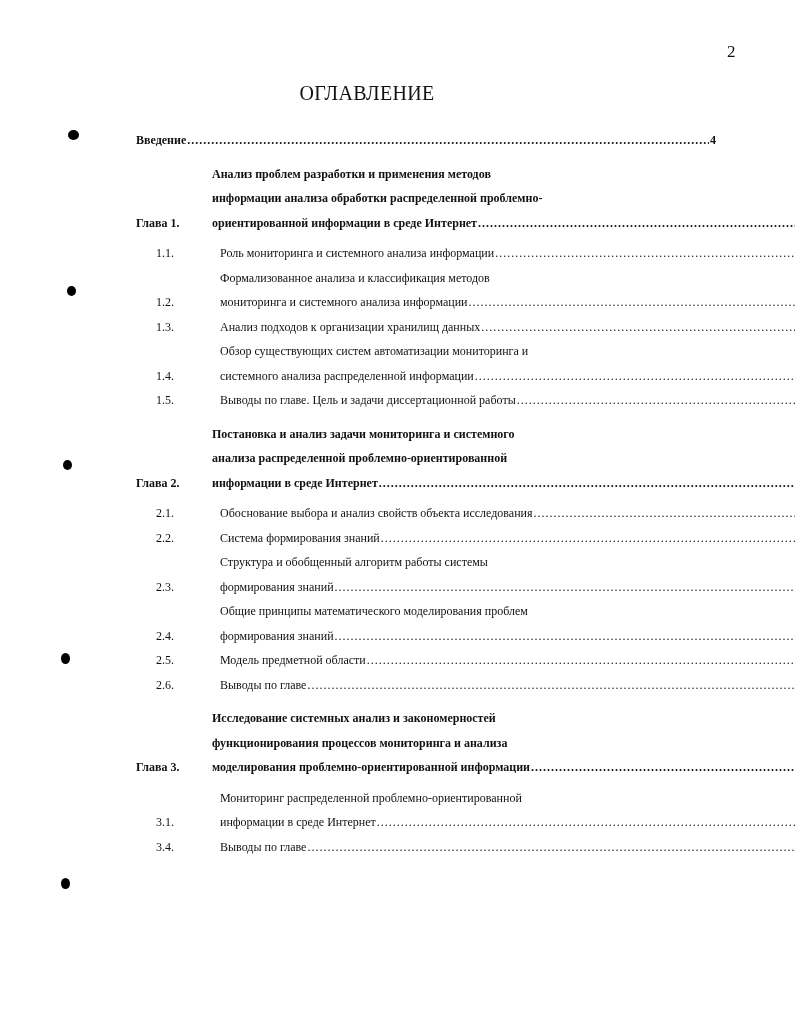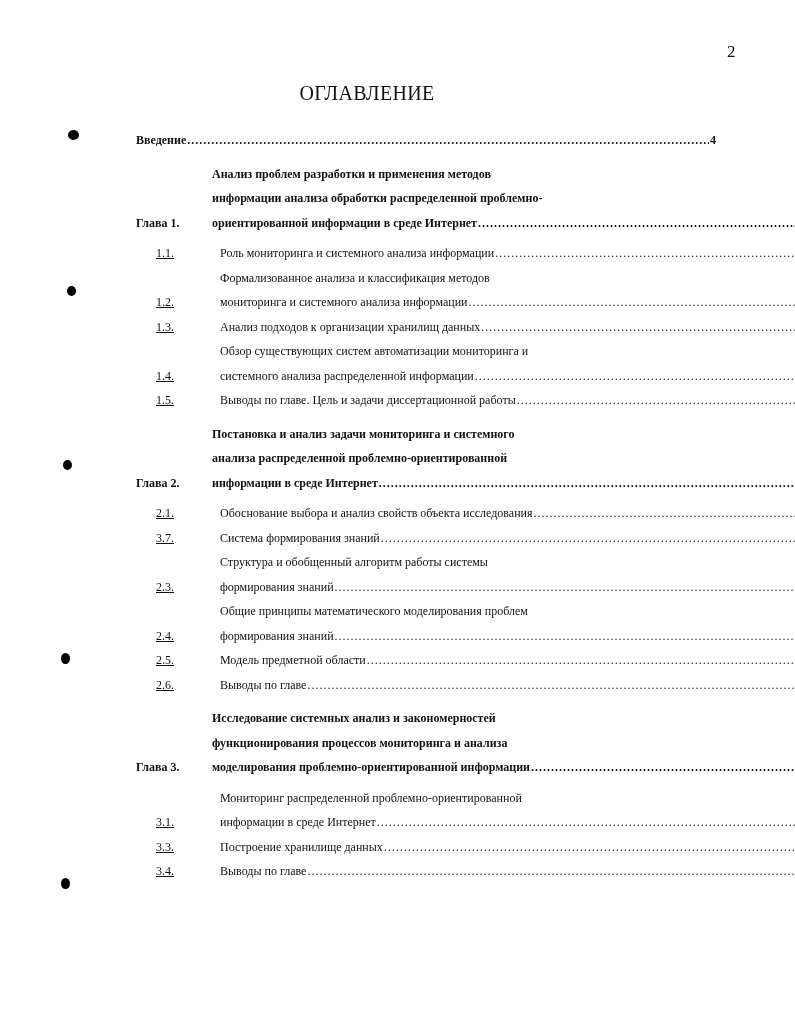--- a/index.html
+++ b/index.html
@@ -13,21 +13,21 @@
       position: absolute; top: 82px; left: 0; width: 734px;
       text-align: center; font-size: 20px; letter-spacing: 0.3px;
     }
     .toc { position: absolute; left: 136px; top: 128px; width: 580px; }
     .row {
       display: flex; align-items: flex-end; font-size: 12px; line-height: 24.5px;
     }
     .bold { font-weight: bold; }
     .num { flex: 0 0 auto; }
     .chapter .num { width: 76px; }
-    .section .num { width: 64px; padding-left: 20px; box-sizing: content-box; text-decoration: underline; }
+    .section .num { width: 64px; padding-left: 20px; box-sizing: content-box; }
     .text { flex: 1 1 auto; display: flex; flex-direction: column; }
     .line { display: flex; align-items: baseline; white-space: nowrap; }
     .dots {
       flex: 1 1 auto; overflow: hidden; white-space: nowrap;
       margin: 0 1px; letter-spacing: 1px;
     }
     .dots::before {
       content: "..................................................................................................................................................................................................................";
     }
     .page { flex: 0 0 auto; }
@@ -147,21 +147,21 @@
       <div class="row section">
         <span class="num">2.1.</span>
         <div class="text">
           <div class="line">
             <span>Обоснование выбора и анализ свойств объекта исследования</span>
             <span class="dots"></span>
           </div>
         </div>
       </div>
       <div class="row section">
-        <span class="num">3.7.</span>
+        <span class="num">2.2.</span>
         <div class="text">
           <div class="line">
             <span>Система формирования знаний</span>
             <span class="dots"></span>
           </div>
         </div>
       </div>
       <div class="row section">
         <span class="num">2.3.</span>
         <div class="text">
@@ -227,29 +227,20 @@
           <div class="line">
             <span>Мониторинг распределенной проблемно-ориентированной</span>
           </div>
           <div class="line">
             <span>информации в среде Интернет</span>
             <span class="dots"></span>
           </div>
         </div>
       </div>
       <div class="row section">
-        <span class="num">3.3.</span>
-        <div class="text">
-          <div class="line">
-            <span>Построение хранилище данных</span>
-            <span class="dots"></span>
-          </div>
-        </div>
-      </div>
-      <div class="row section">
         <span class="num">3.4.</span>
         <div class="text">
           <div class="line">
             <span>Выводы по главе</span>
             <span class="dots"></span>
           </div>
         </div>
       </div>
     </div>
 </div>

